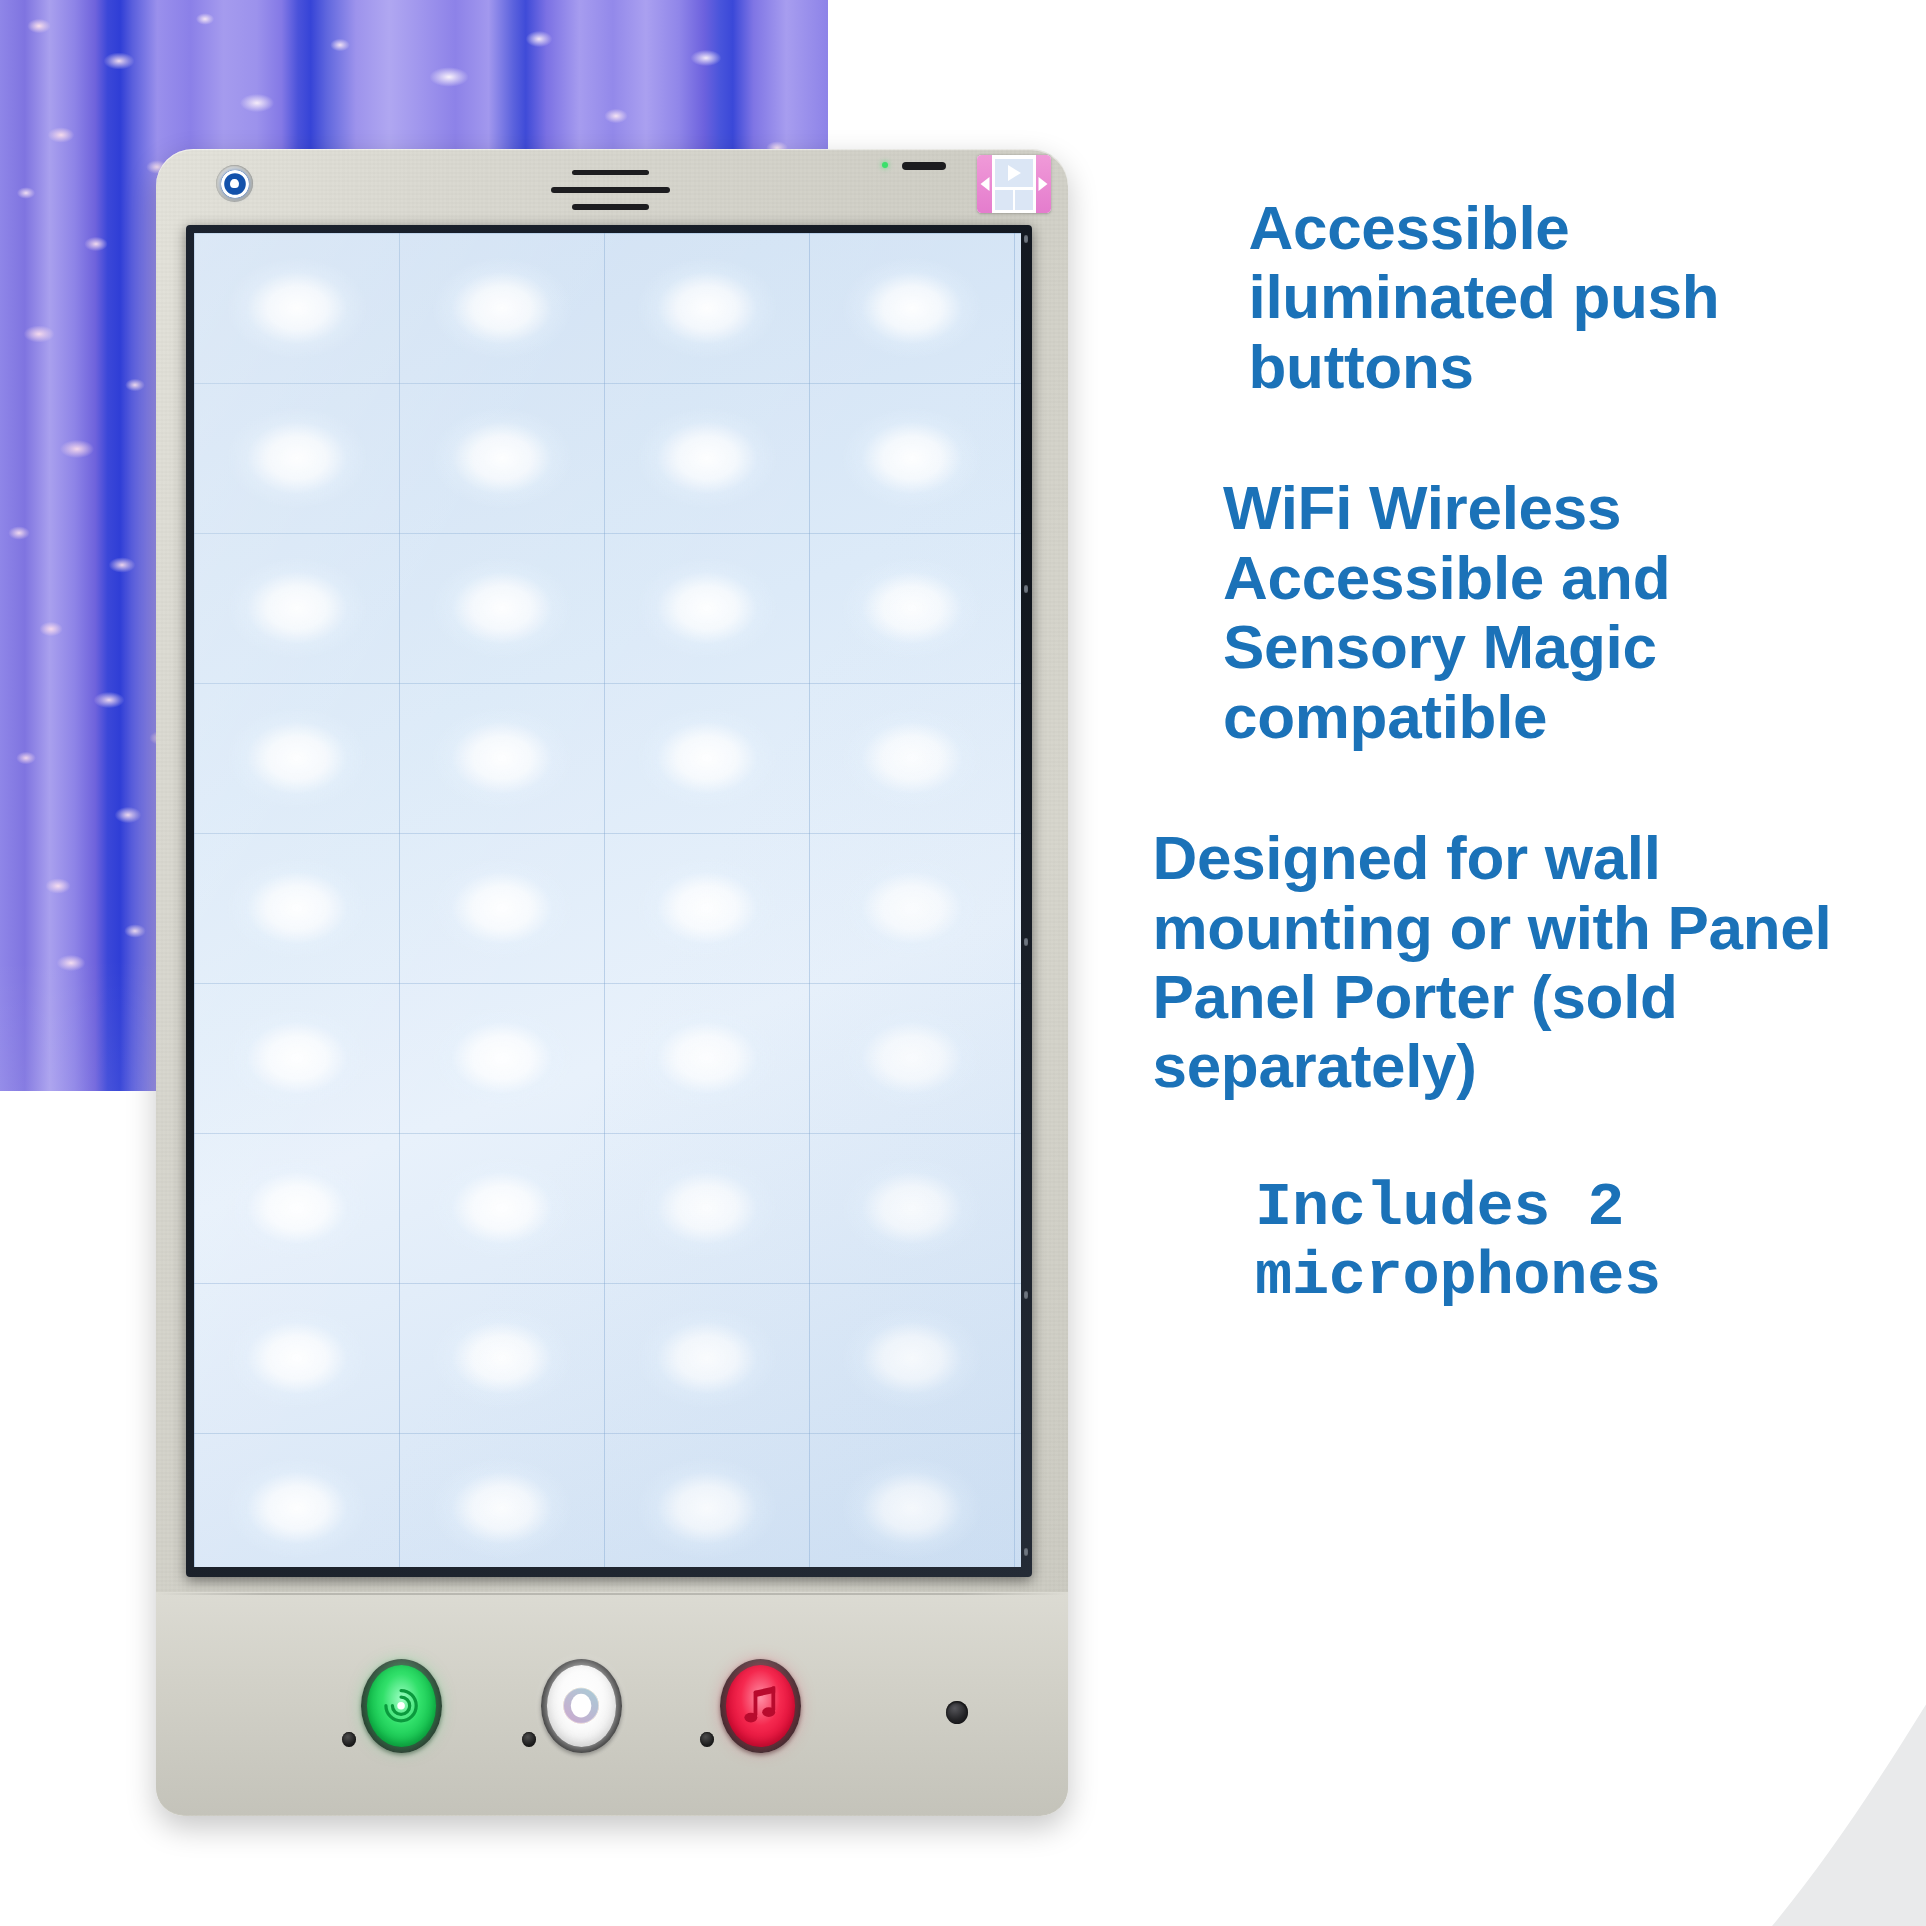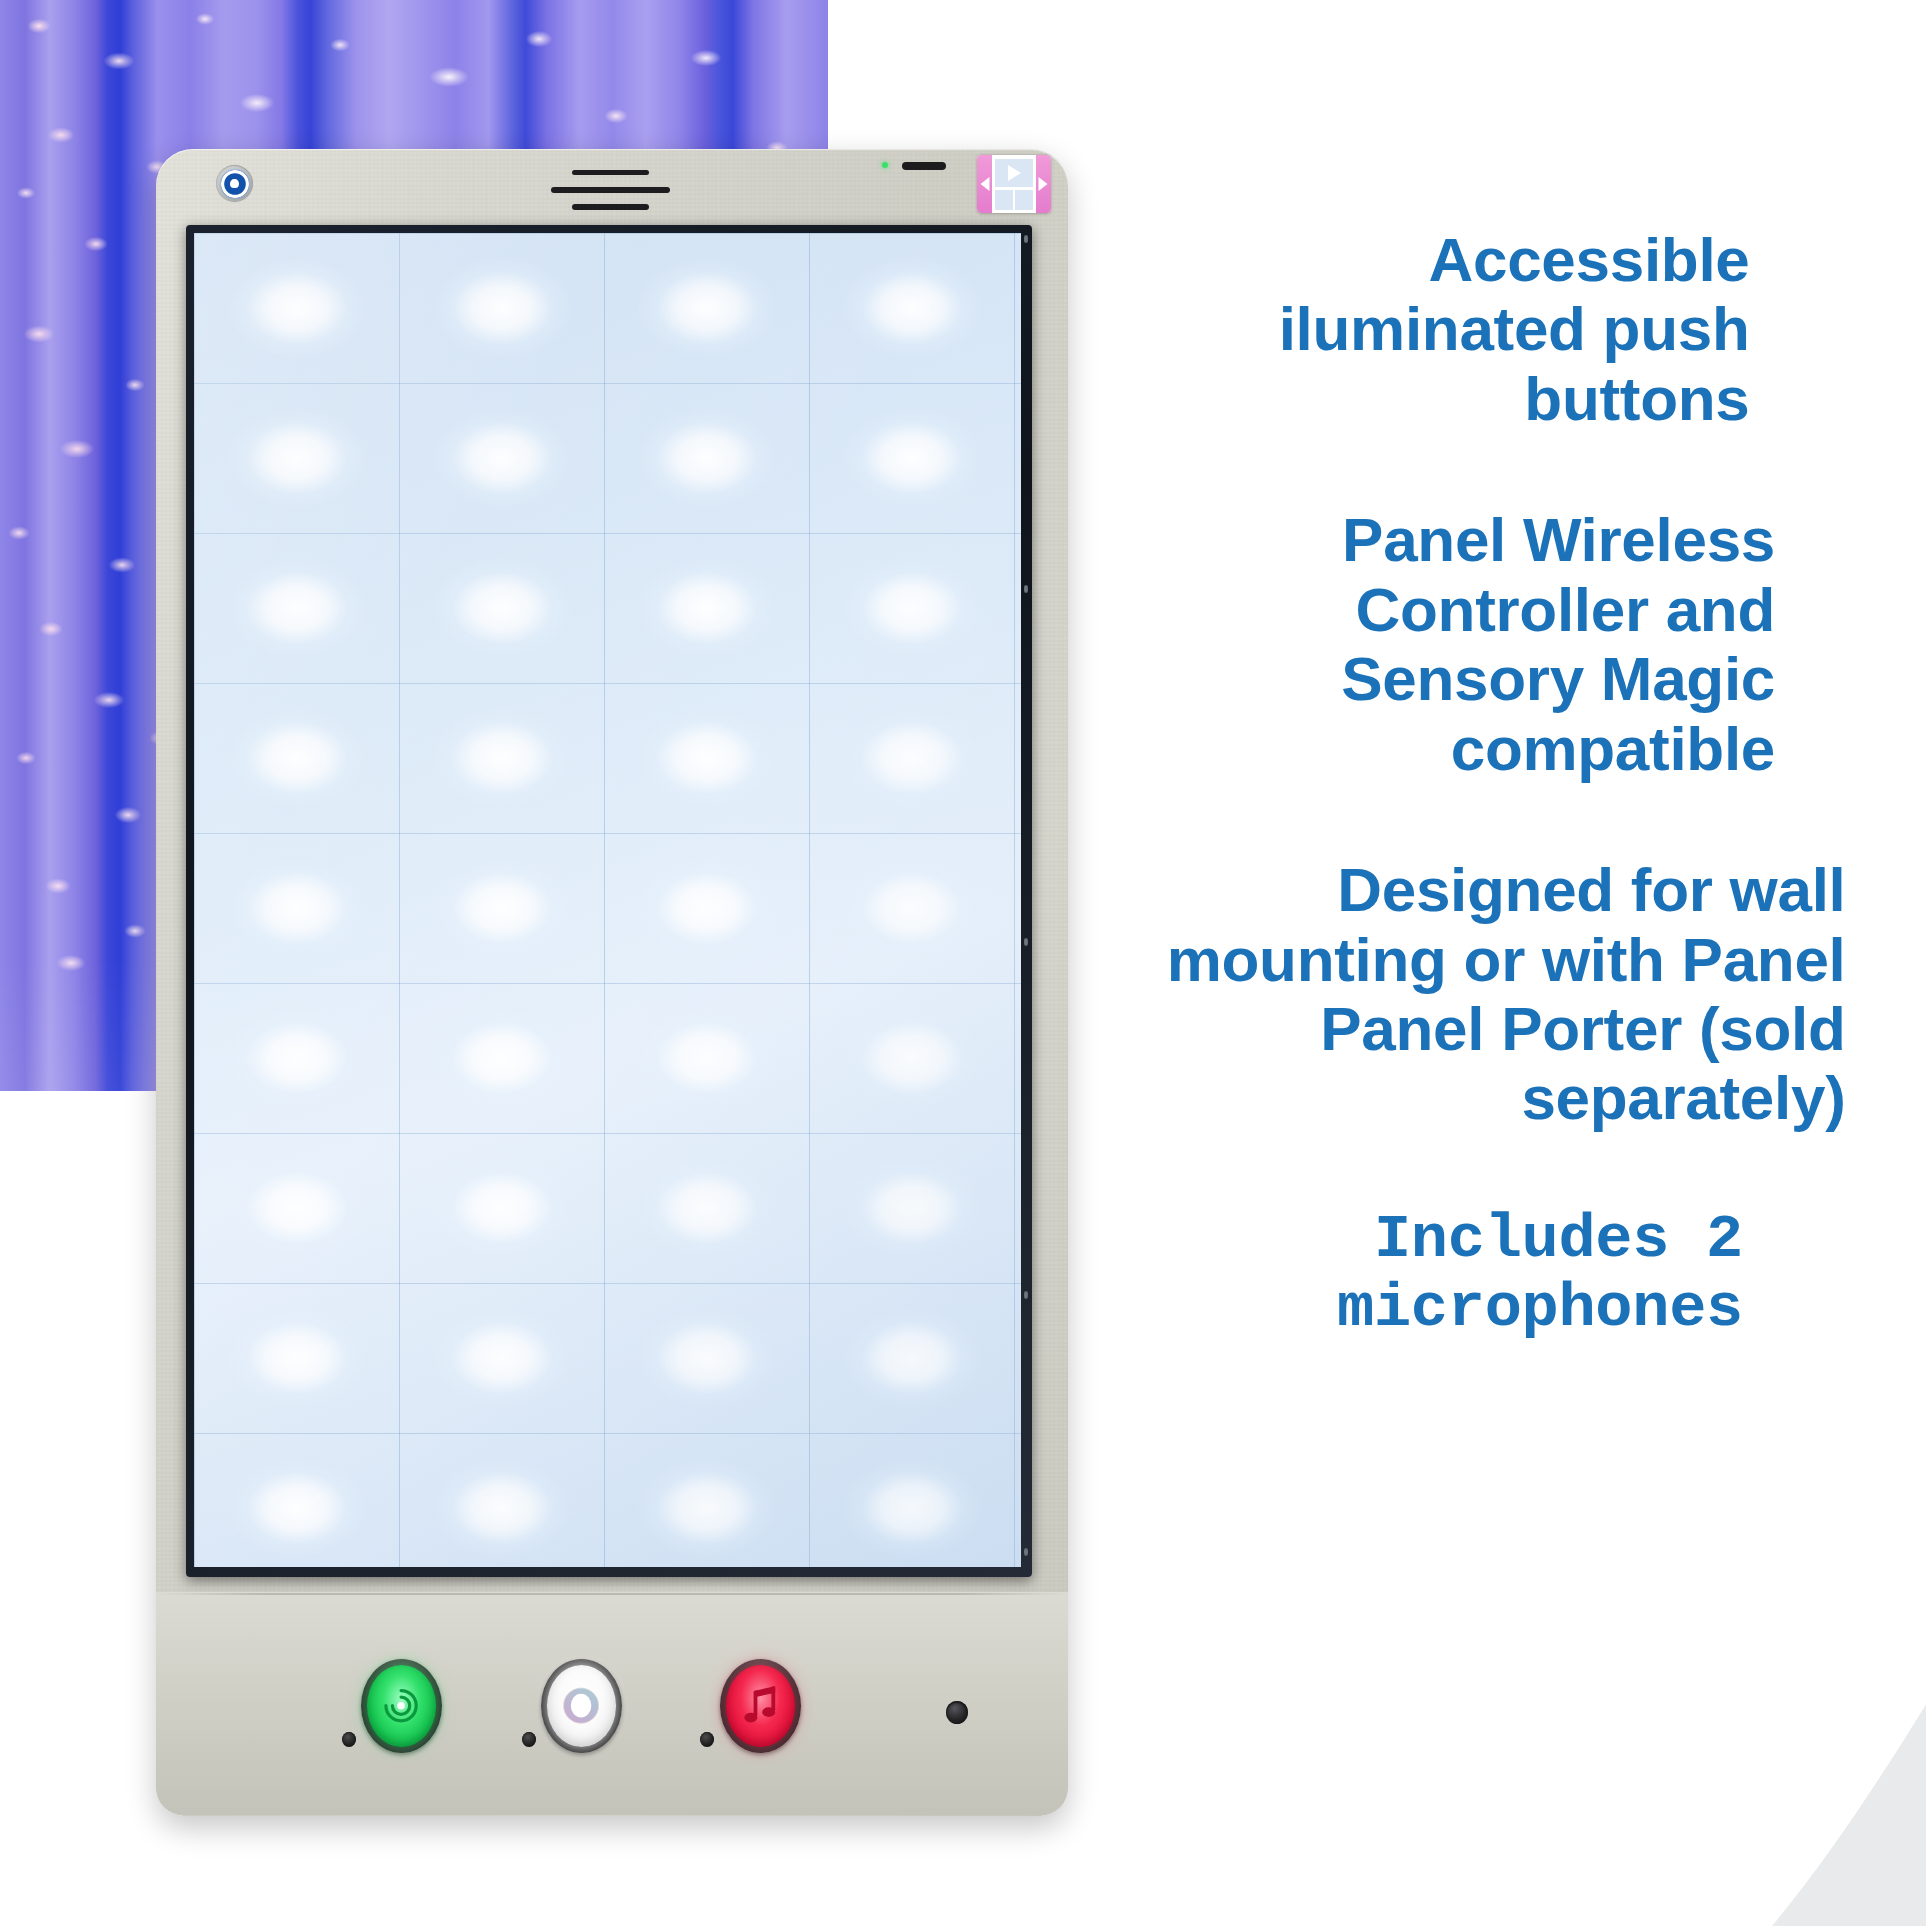--- a/index.html
+++ b/index.html
@@ -352,22 +352,21 @@
     background: radial-gradient(circle at 40% 32%, #55555a 0%, #252528 55%, #0f0f11 100%);
     box-shadow: inset 0 1.3px 2.6px rgba(0,0,0,.85);
   }
 
   
   .features {
     position: absolute;
     left: 1130px;
     top: 193px;
     width: 738px;
-    text-align: right;
-    margin-top: 32px;
+    text-align: left;
   }
   .feature-block {
     color: #1b72b8;
     font-weight: 700;
     font-size: 62px;
     line-height: 1.12;
     letter-spacing: -0.3px;
     margin: 0 0 72px 0;
     font-family: "Liberation Sans", sans-serif;
   }
@@ -489,19 +488,19 @@
           </svg>
         </div>
       </div>
 
       <div class="jack-hole"></div>
     </div>
   </div>
 
   <div class="features">
     <p class="feature-block fb-1">Accessible iluminated push buttons</p>
-    <p class="feature-block fb-2">Panel Wireless Controller and Sensory Magic compatible</p>
+    <p class="feature-block fb-2">WiFi Wireless Accessible and Sensory Magic compatible</p>
     <p class="feature-block fb-3">Designed for wall mounting or with Panel Panel Porter (sold separately)</p>
     <p class="feature-block fb-4">Includes 2 microphones</p>
   </div>
 
 </div>
 
 
 </body></html>

